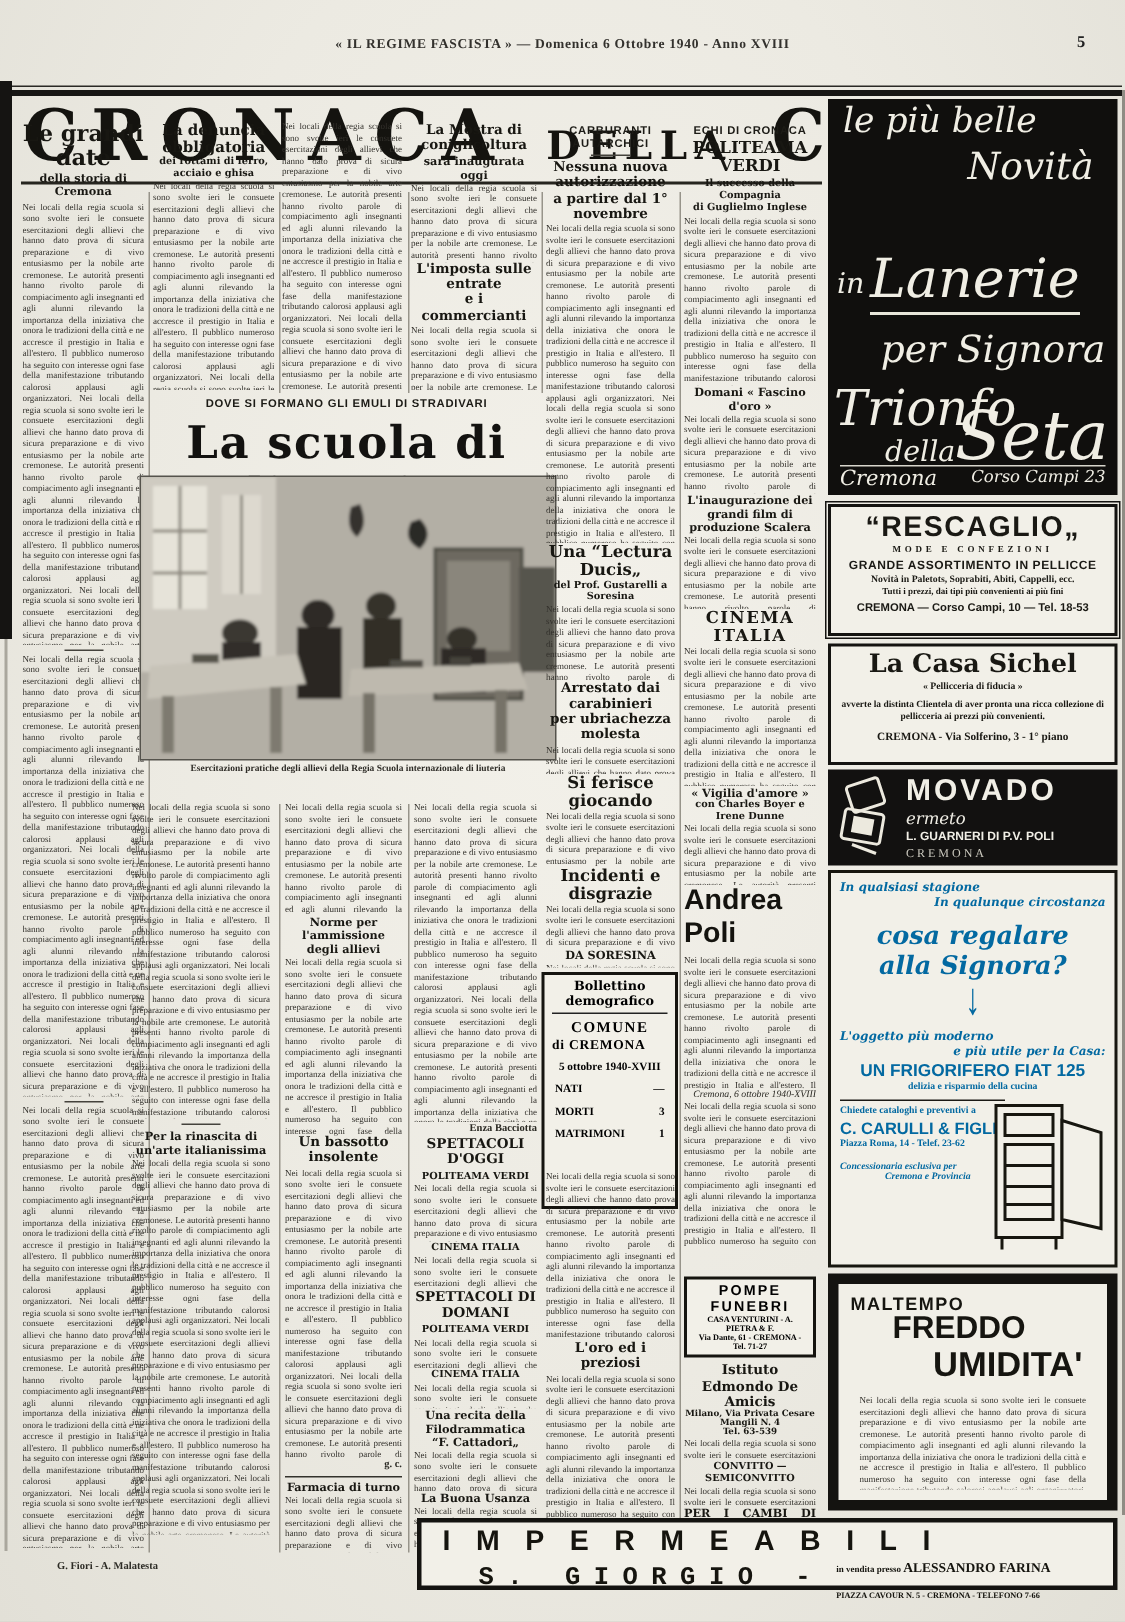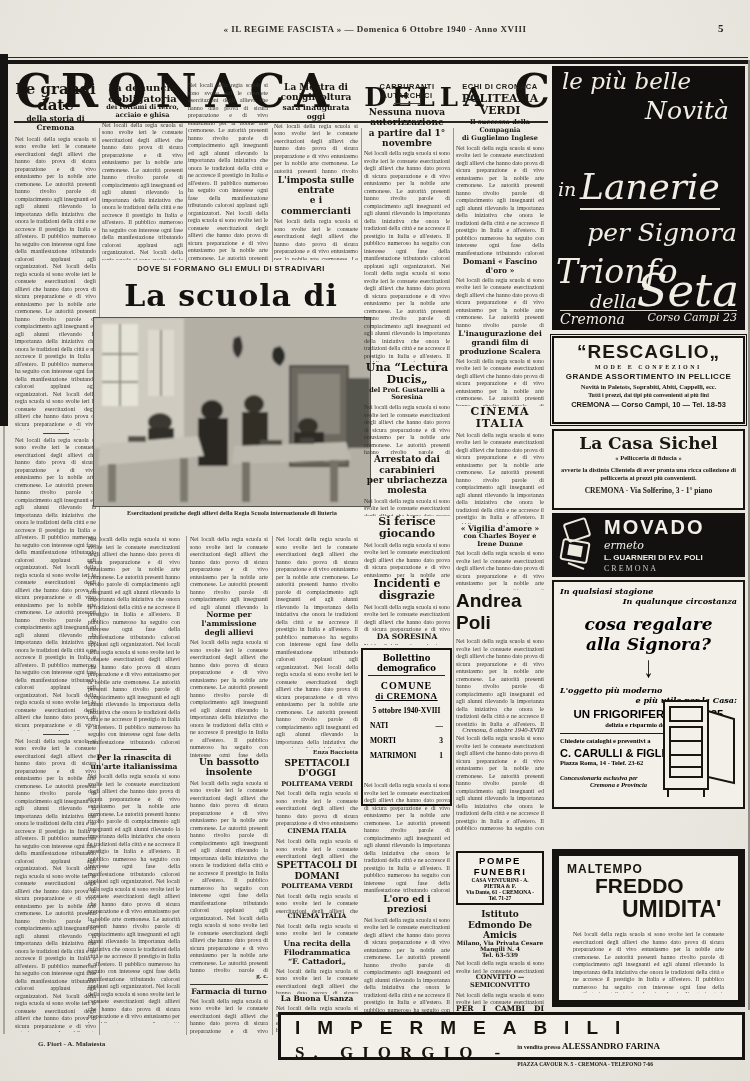--- a/index.html
+++ b/index.html
@@ -56,21 +56,21 @@
   .photo{left:94px;top:318px;width:276px;height:188px;background:#b6b2a8;outline:1px solid #55534c;}
   .caption{left:90px;top:509px;width:284px;font-size:6.3px;text-align:center;font-weight:bold;
     color:#2e2c27;filter:blur(.35px);}
 
   
   .boll{left:361px;top:648px;width:91px;height:158px;border:2px solid #15140f;background:#f2f0e8;
     padding:3px 5px;box-sizing:border-box;}
   .boll-title{font-size:8.5px;font-weight:bold;text-align:center;border-bottom:1px solid #222;
     padding-bottom:2px;filter:blur(.3px);font-family:"DejaVu Serif",serif;}
   .boll-com{font-size:10px;font-weight:bold;text-align:center;letter-spacing:1px;margin-top:4px;filter:blur(.25px);}
-  .boll-com2{font-size:9px;font-weight:bold;text-align:center;letter-spacing:.5px;filter:blur(.25px);text-decoration:underline;}
+  .boll-com2{font-size:9px;font-weight:bold;text-align:left;letter-spacing:.5px;filter:blur(.25px);}
   .boll-date{font-size:7.5px;font-weight:bold;text-align:center;margin-top:5px;filter:blur(.25px);}
   .boll-row{display:flex;justify-content:space-between;font-size:7.5px;font-weight:bold;margin-top:6px;
     padding:0 2px;filter:blur(.25px);}
 
   
   .ad{left:552px;width:193px;box-sizing:border-box;}
   .ad-lanerie{top:66px;height:264px;background:#100f0d;color:#f0eee4;font-family:"DejaVu Serif",serif;
     font-style:italic;overflow:hidden;filter:blur(.3px);}
   .ad-lanerie div{position:absolute;white-space:nowrap;}
   .lan-foot{border-top:1px solid #d8d6cc;width:177px;left:8px;bottom:3px;display:flex;
@@ -94,21 +94,21 @@
 
   .ad-movado{top:513px;height:64px;background:#121110;color:#f1efe6;overflow:hidden;}
   .mov-title{position:absolute;left:52px;top:3px;font-size:20px;font-weight:bold;
     font-family:"Liberation Sans",sans-serif;letter-spacing:2px;filter:blur(.3px);}
   .mov-model{position:absolute;left:52px;top:26px;font-size:11px;font-style:italic;
     font-family:"DejaVu Serif",serif;filter:blur(.3px);}
   .mov-dealer{position:absolute;left:52px;top:40px;font-size:8px;font-weight:bold;
     font-family:"Liberation Sans",sans-serif;filter:blur(.3px);}
   .mov-city{position:absolute;left:52px;top:51px;font-size:8px;letter-spacing:2px;color:#cdcbc0;filter:blur(.3px);}
 
-  .ad-frigo{top:580px;height:229px;border:2px solid #17160f;background:#f2f0e8;color:#000000;
+  .ad-frigo{top:580px;height:265px;border:2px solid #17160f;background:#f2f0e8;color:#0369a1;
     padding:4px 6px;filter:blur(.25px);}
   .fr-it{font-size:8px;font-style:italic;font-weight:bold;font-family:"DejaVu Serif",serif;}
   .fr-q{font-size:17px;font-style:italic;font-weight:bold;text-align:center;font-family:"DejaVu Serif",serif;}
   .fr-arrow{text-align:center;font-size:20px;transform:scaleY(1.5);margin:2px 0;}
   .fr-prod{font-size:11.5px;font-weight:bold;text-align:center;margin-top:3px;font-family:"Liberation Sans",sans-serif;}
   .fr-tag{font-size:6.5px;text-align:center;margin-top:1px;font-weight:bold;}
   .fr-dealer{font-size:11px;font-weight:bold;margin-top:3px;font-family:"Liberation Sans",sans-serif;}
   .fr-small{font-size:6.5px;font-weight:bold;}
 
   .ad-malt{top:849px;height:158px;background:#141310;padding:7px;}
@@ -119,21 +119,21 @@
   .malt3{font-size:23px;font-weight:bold;font-family:"Liberation Sans",sans-serif;margin-left:55px;margin-top:-2px;}
 
   .pompe{border:2px solid #15140f;background:#f2f0e8;text-align:center;padding:2px 3px;margin-top:20px;}
   .pompe-t{font-size:9.5px;font-weight:bold;letter-spacing:1.5px;font-family:"Liberation Sans",sans-serif;filter:blur(.3px);}
   .pompe-s{font-size:5.5px;font-weight:bold;filter:blur(.35px);}
 
   .ad-imper{left:278px;top:1012px;width:467px;height:48px;border:3px solid #141310;background:#f2f0e8;
     box-sizing:border-box;padding:2px 10px 2px 14px;color:#15140e;filter:blur(.25px);}
   .imp1{font-size:19px;font-weight:bold;letter-spacing:17px;font-family:"Liberation Sans",sans-serif;white-space:nowrap;}
   .imp-row{display:flex;align-items:center;margin-top:-3px;}
-  .imp2{font-size:17px;font-weight:bold;letter-spacing:9px;font-family:Liberation Serif, serif;white-space:nowrap;}
+  .imp2{font-size:17px;font-weight:bold;letter-spacing:9px;font-family:Liberation Mono, monospace;white-space:nowrap;margin-left:24px;}
   .imp-right{margin-left:8px;line-height:1.05;}
   .impr1{font-size:6px;font-weight:bold;}
   .impr1 b{font-size:9px;}
   .impr2{font-size:5.5px;font-weight:bold;}
 
   .byline{left:38px;top:1040px;width:110px;font-size:7px;font-weight:bold;color:#2c2b25;filter:blur(.3px);}
   .farm-rule{width:100%;border-top:1px solid #33322c;margin:4px 0 2px 0;}
 </style>
 </head>
 <body>

